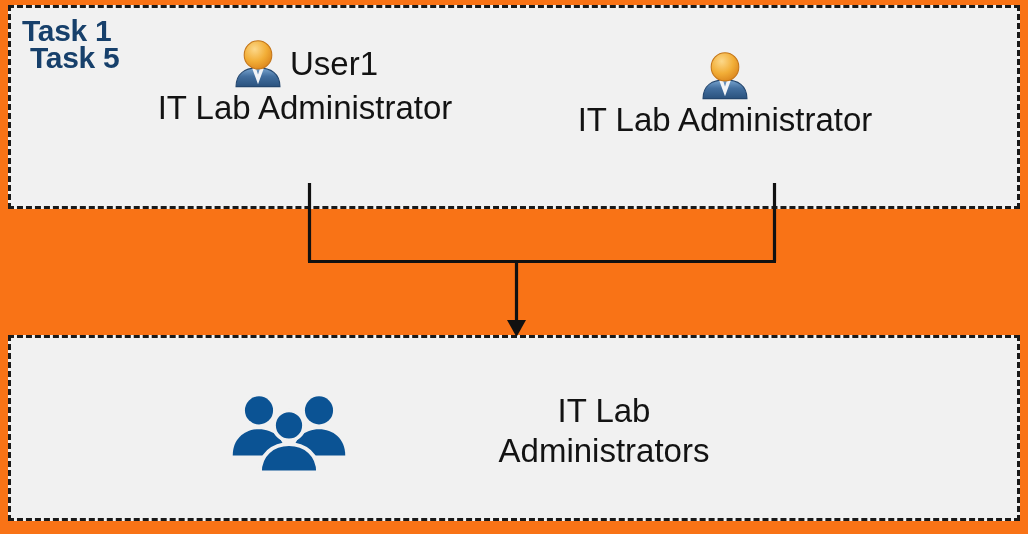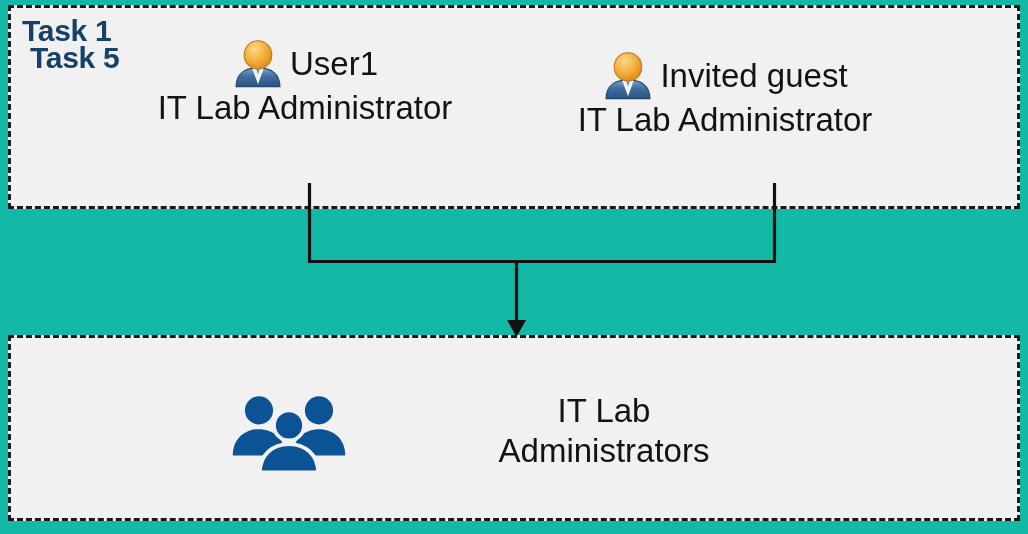--- a/index.html
+++ b/index.html
@@ -9,21 +9,21 @@
   }
   body {
     font-family: "Liberation Sans", sans-serif;
     -webkit-font-smoothing: antialiased;
   }
 
   #canvas {
     position: relative;
     width: 1028px;
     height: 534px;
-    background: #14b8a6;
+    background: #f97316;
     overflow: hidden;
   }
 
   
   .task-box {
     position: absolute;
     background: #F1F1F1;
     border: 3px dashed #1a1a1a;
     box-sizing: border-box;
   }
@@ -185,21 +185,20 @@
               <stop offset="45%" stop-color="#436F9F"></stop>
               <stop offset="100%" stop-color="#2A527E"></stop>
             </linearGradient>
           </defs>
           <path d="M5 61 C5 45 16 38 32 38 C48 38 59 45 59 61 Z" fill="url(#bodyG2)"></path>
           <path d="M5 61 C5 45 16 38 32 38 C48 38 59 45 59 61 Z" fill="none" stroke="#23466E" stroke-width="1.4"></path>
           <path d="M25 39 L32 58 L39 39 L35 37 L32 46 L29 37 Z" fill="#F2F4F7"></path>
           <ellipse cx="32" cy="22" rx="17" ry="17.5" fill="url(#headGrad2)" stroke="#C4761A" stroke-width="1.3"></ellipse>
         </svg>
       </span>
-      <span class="person-name">Invited guest</span>
     </div>
     <div class="person-role">IT Lab Administrator</div>
   </div>
 
   <div id="task2-box" class="task-box"></div>
 
   <div id="task2-label" class="task-label">Task 5</div>
 
   <div id="group-row">
     <span id="group-icon-wrap">

